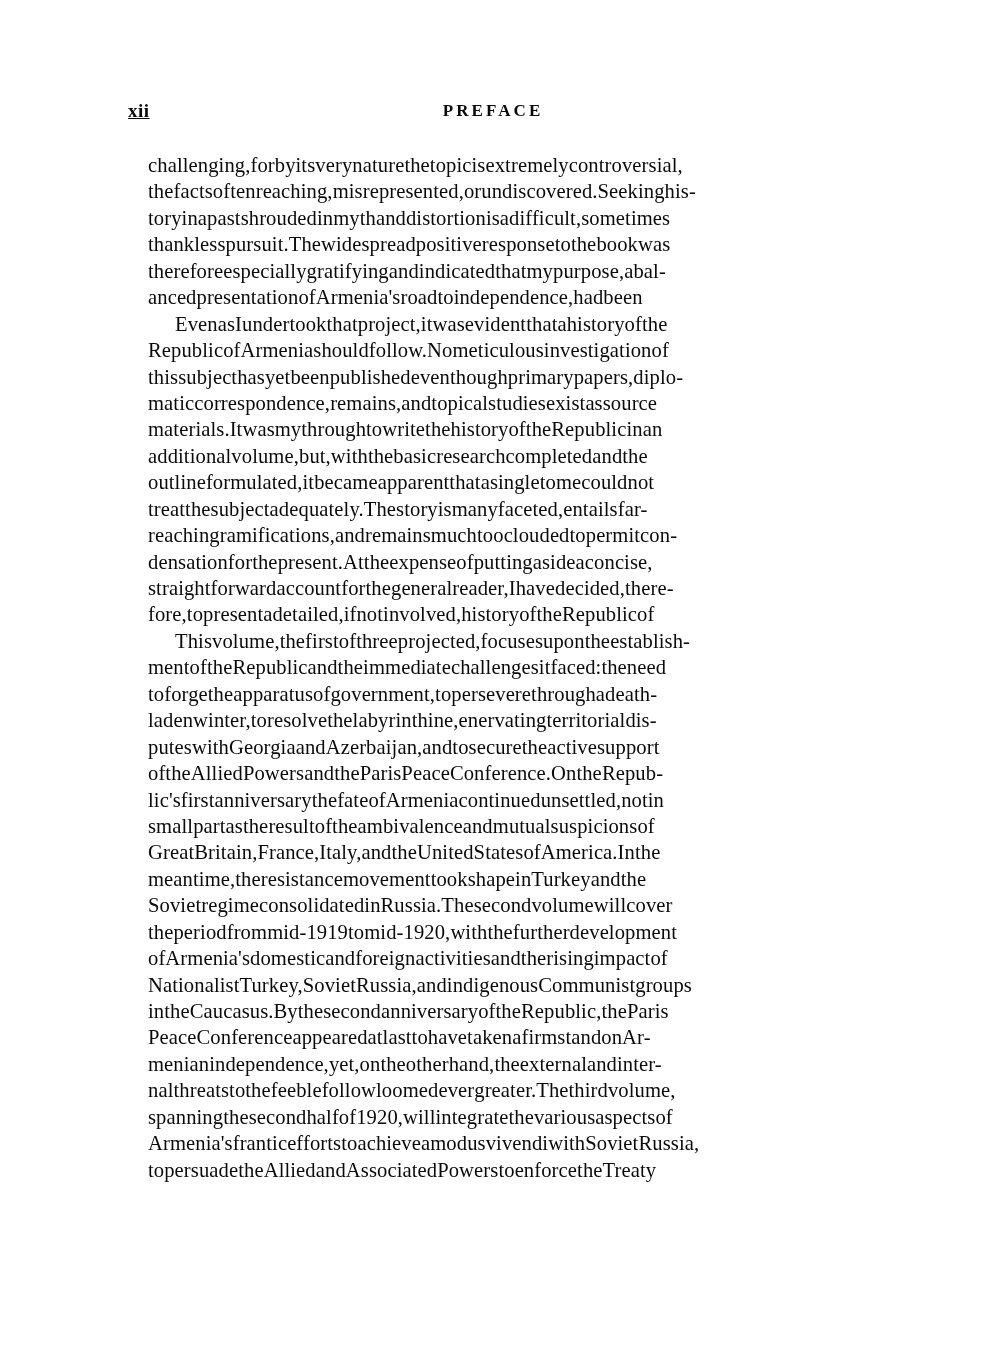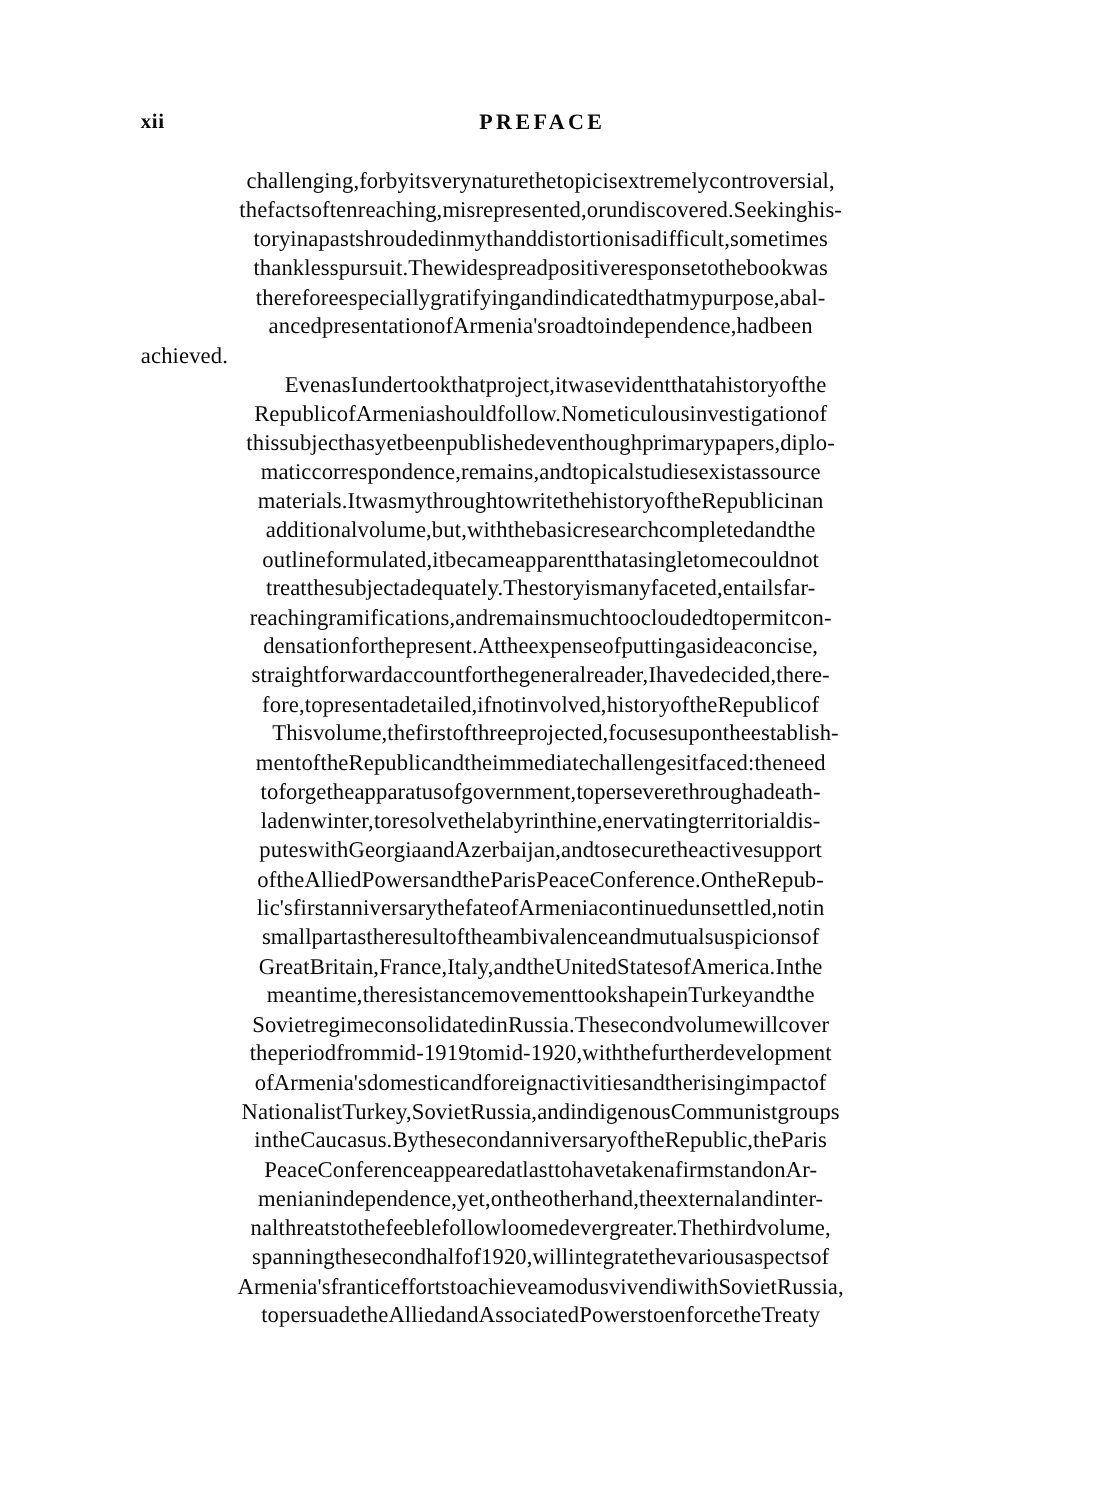--- a/index.html
+++ b/index.html
@@ -31,28 +31,29 @@
     height: 26px;
   }
   .folio {
     position: absolute;
     left: 0;
     top: 0;
     font-size: 19px;
     font-weight: 700;
     letter-spacing: 0.5px;
     line-height: 26px;
+    text-decoration: underline;
   }
   .head-title {
     position: absolute;
     left: 0;
     right: 0;
     top: 0;
     text-align: center;
-    font-size: 20px;
+    font-size: 17px;
     font-weight: 700;
     letter-spacing: 3.1px;
     line-height: 26px;
     text-indent: 3.1px;
   }
 
   
   .textblock {
     position: absolute;
     top: 152px;
@@ -65,22 +66,23 @@
     font-size: 20.6px;
     line-height: 26.45px;
     height: 26.45px;
     white-space: nowrap;
     letter-spacing: 0.1px;
   }
 
   
   .line.just {
     display: flex;
-    justify-content: center;
+    justify-content: flex-start;
     width: 100%;
+    margin-left: 20px;
   }
   .line.just > span {
     white-space: pre;
   }
 
   
   .line.flush {
     display: block;
     text-align: left;
   }
@@ -173,21 +175,20 @@
           <span>anced</span>
           <span>presentation</span>
           <span>of</span>
           <span>Armenia's</span>
           <span>road</span>
           <span>to</span>
           <span>independence,</span>
           <span>had</span>
           <span>been</span>
         </div>
-        <div class="line flush">achieved.</div>
       </div>
       <div>
         <div class="line just indent">
           <span>Even</span>
           <span>as</span>
           <span>I</span>
           <span>undertook</span>
           <span>that</span>
           <span>project,</span>
           <span>it</span>

